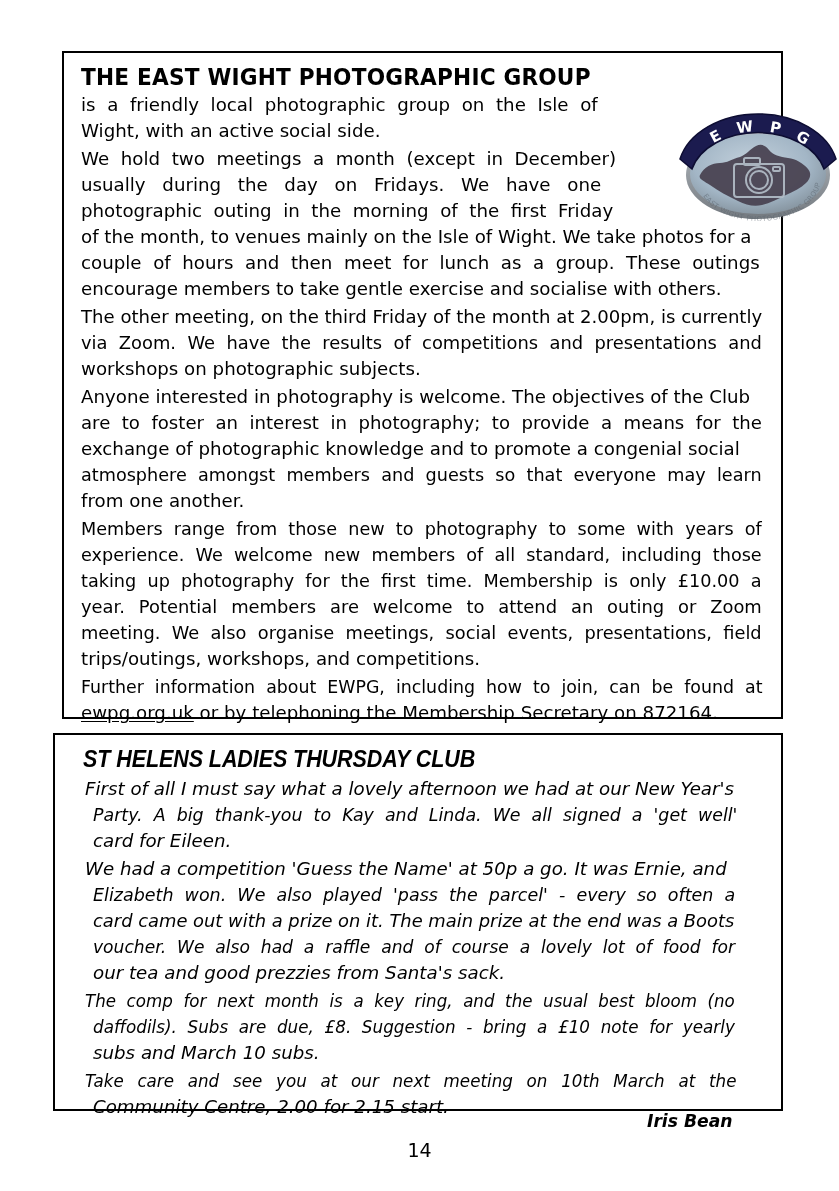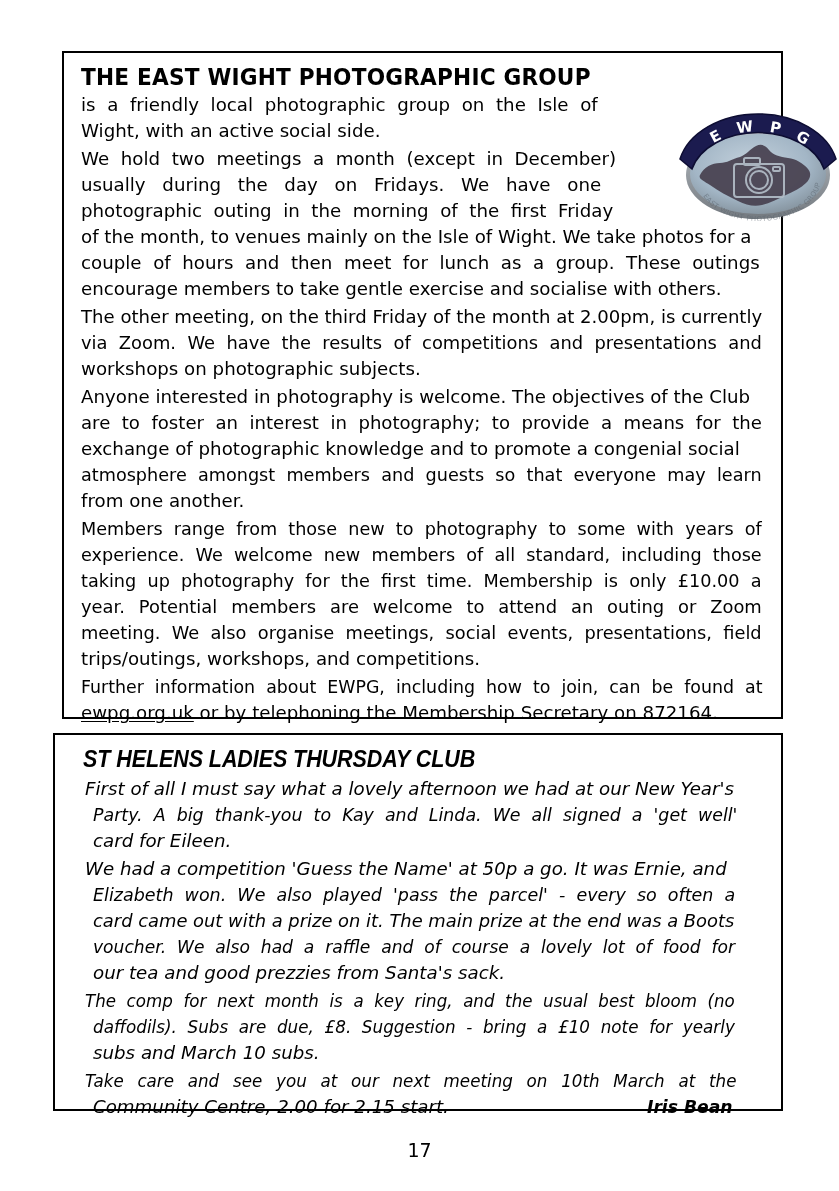--- a/index.html
+++ b/index.html
@@ -92,21 +92,21 @@
   
   .tline.just {
     white-space: pre;
   }
 
   .tline u, .underlined {
     text-decoration: underline;
     text-underline-offset: 2px;
   }
 
-  .bold { font-weight: bold; }
+  .bold { font-weight: bold; margin-top: 14px; }
 
   
   #ewpg-logo {
     position: absolute;
     left: 606px;
     top: 60px;
     width: 176px;
     height: 108px;
   }
   #ewpg-logo svg { display: block; }
@@ -243,15 +243,15 @@
       <div class="tline" style="left: 38px; top: 310px; transform-origin: left center; transform: scaleX(1.06);">subs and March 10 subs.</div>
 
       <div class="tline just" style="left: 30px; top: 338px; word-spacing: 1.6px; transform-origin: left center; transform: scaleX(0.973);">Take  care  and  see  you  at  our  next  meeting  on  10th  March  at  the</div>
       <div class="tline" style="left: 38px; top: 364px; transform-origin: left center; transform: scaleX(1.06);">Community Centre, 2.00 for 2.15 start.</div>
 
       <div class="tline bold" style="left:592px; top:364px;">Iris Bean</div>
 
     </div>
   </div>
 
-  <div id="page-number">17</div>
+  <div id="page-number">14</div>
 
 </div>
 
 </body></html>

